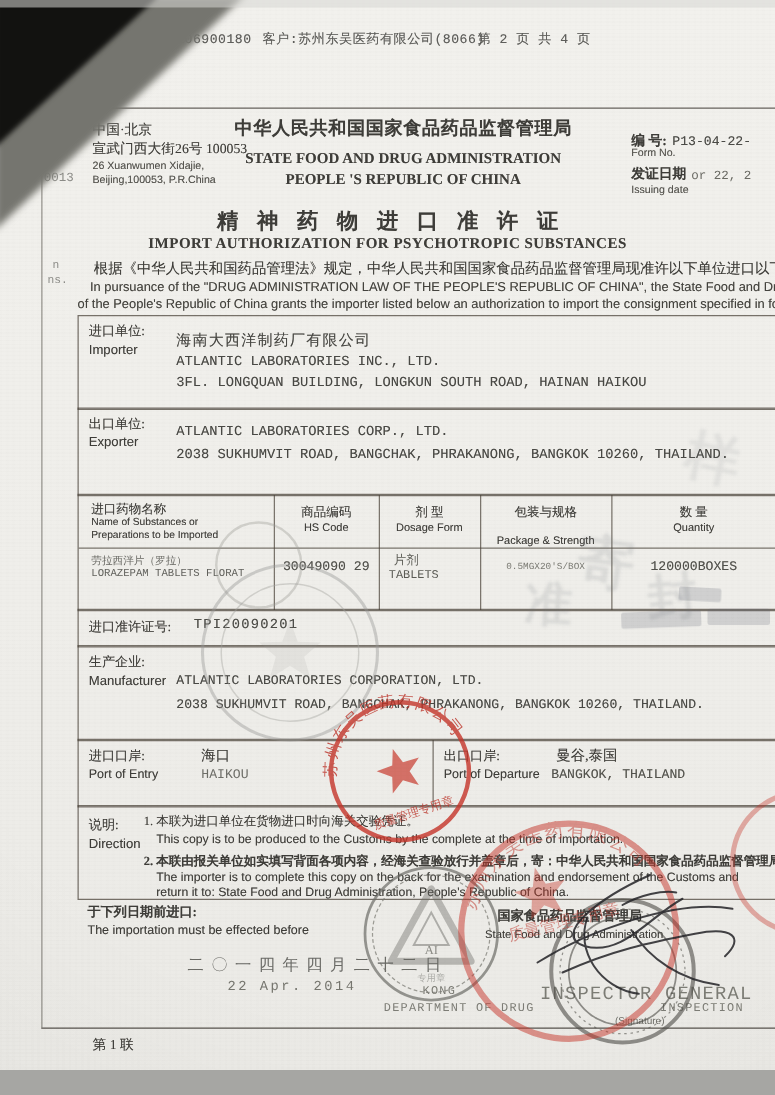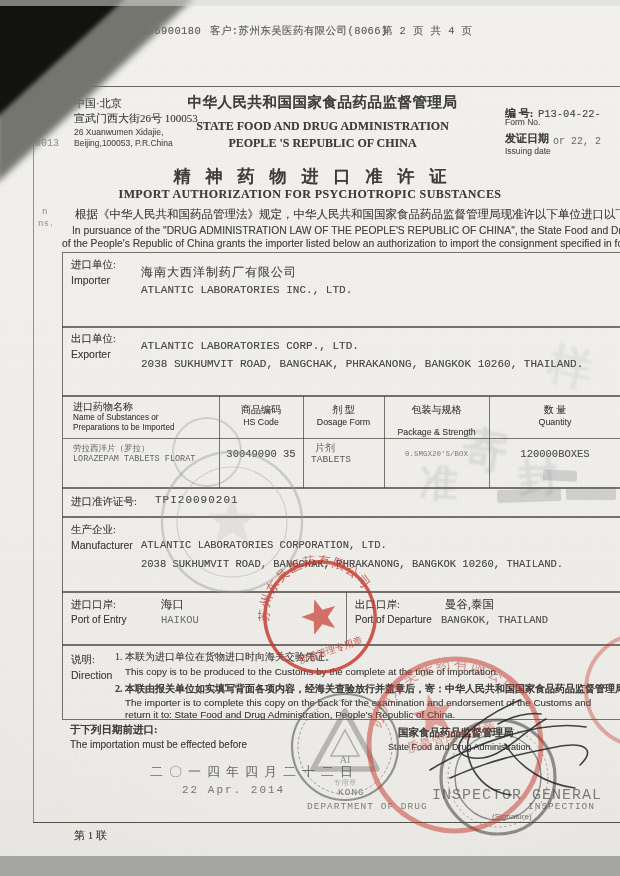--- a/index.html
+++ b/index.html
@@ -73,20 +73,21 @@
 
   <div class="abs cjk t nw clip" style="left:75px;top:207px;width:545px;font-size:11.5px">根据《中华人民共和国药品管理法》规定，中华人民共和国国家食品药品监督管理局现准许以下单位进口以下精神药物。</div>
   <div class="abs sans t nw clip" style="left:72px;top:225px;width:548px;font-size:10.3px;color:#45443f">In pursuance of the "DRUG ADMINISTRATION LAW OF THE PEOPLE'S REPUBLIC OF CHINA", the State Food and Drug Administratio</div>
   <div class="abs sans t nw clip" style="left:62px;top:238px;width:558px;font-size:10.3px;color:#45443f">of the People's Republic of China grants the importer listed below an authorization to import the consignment specified in following colum</div>
 
   <div class="box" style="left:62px;top:252px;width:558px;height:74px">
     <div class="abs cjk t nw" style="left:8px;top:5px;font-size:10.5px">进口单位:</div>
     <div class="abs sans t nw" style="left:8px;top:21px;font-size:10.5px">Importer</div>
     <div class="abs mono t nw" style="left:78px;top:11px;font-size:12px;letter-spacing:1px;color:#4a4a46">海南大西洋制药厂有限公司</div>
     <div class="abs mono t nw" style="left:78px;top:31px;font-size:11px;color:#4a4a46">ATLANTIC LABORATORIES INC., LTD.</div>
+    <div class="abs mono t nw" style="left:78px;top:48px;font-size:11px;color:#4a4a46">3FL. LONGQUAN BUILDING, LONGKUN SOUTH ROAD, HAINAN HAIKOU</div>
   </div>
 
   <div class="box" style="left:62px;top:326px;width:558px;height:69px">
     <div class="abs cjk t nw" style="left:8px;top:5px;font-size:10.5px">出口单位:</div>
     <div class="abs sans t nw" style="left:8px;top:21px;font-size:10.5px">Exporter</div>
     <div class="abs mono t nw" style="left:78px;top:13px;font-size:11px;color:#4a4a46">ATLANTIC LABORATORIES CORP., LTD.</div>
     <div class="abs mono t nw" style="left:78px;top:31px;font-size:11px;color:#4a4a46">2038 SUKHUMVIT ROAD, BANGCHAK, PHRAKANONG, BANGKOK 10260, THAILAND.</div>
   </div>
 
   <div class="box" style="left:62px;top:395px;width:558px;height:92px">
@@ -107,21 +108,21 @@
     <div class="abs sans t ctr nw" style="left:240px;top:21px;width:81px;font-size:8.8px">Dosage Form</div>
 
     <div class="abs cjk t ctr nw" style="left:321px;top:7px;width:105px;font-size:10px">包装与规格</div>
     <div class="abs sans t ctr nw" style="left:321px;top:31px;width:105px;font-size:8.8px">Package &amp; Strength</div>
 
     <div class="abs cjk t ctr nw" style="left:426px;top:7px;width:132px;font-size:10px">数 量</div>
     <div class="abs sans t ctr nw" style="left:426px;top:21px;width:132px;font-size:8.8px">Quantity</div>
 
     <div class="abs cjk nw" style="left:10px;top:47px;font-size:8.5px;color:#6b6b66">劳拉西泮片（罗拉）</div>
     <div class="abs mono nw" style="left:10px;top:58px;font-size:8.5px;color:#63635e">LORAZEPAM TABLETS FLORAT</div>
-    <div class="abs mono t ctr nw" style="left:156px;top:52px;width:84px;font-size:10.5px;color:#52524d">30049090 35</div>
+    <div class="abs mono t ctr nw" style="left:156px;top:52px;width:84px;font-size:10.5px;color:#52524d">30049090 29</div>
     <div class="abs cjk nw" style="left:252px;top:45px;font-size:10px;color:#5c5c56">片剂</div>
     <div class="abs mono nw" style="left:248px;top:58px;font-size:9.5px;color:#5c5c56">TABLETS</div>
     <div class="abs mono ctr nw" style="left:321px;top:54px;width:105px;font-size:7.5px;color:#7b7b74">0.5MGX20'S/BOX</div>
     <div class="abs mono t ctr nw" style="left:426px;top:52px;width:132px;font-size:10.5px;color:#52524d">120000BOXES</div>
   </div>
 
   <div class="box" style="left:62px;top:487px;width:558px;height:29px">
     <div class="abs cjk t nw" style="left:8px;top:7px;font-size:10.5px">进口准许证号:</div>
     <div class="abs mono t nw" style="left:92px;top:6px;font-size:11px;letter-spacing:1px;color:#4e4e49">TPI20090201</div>
   </div>

